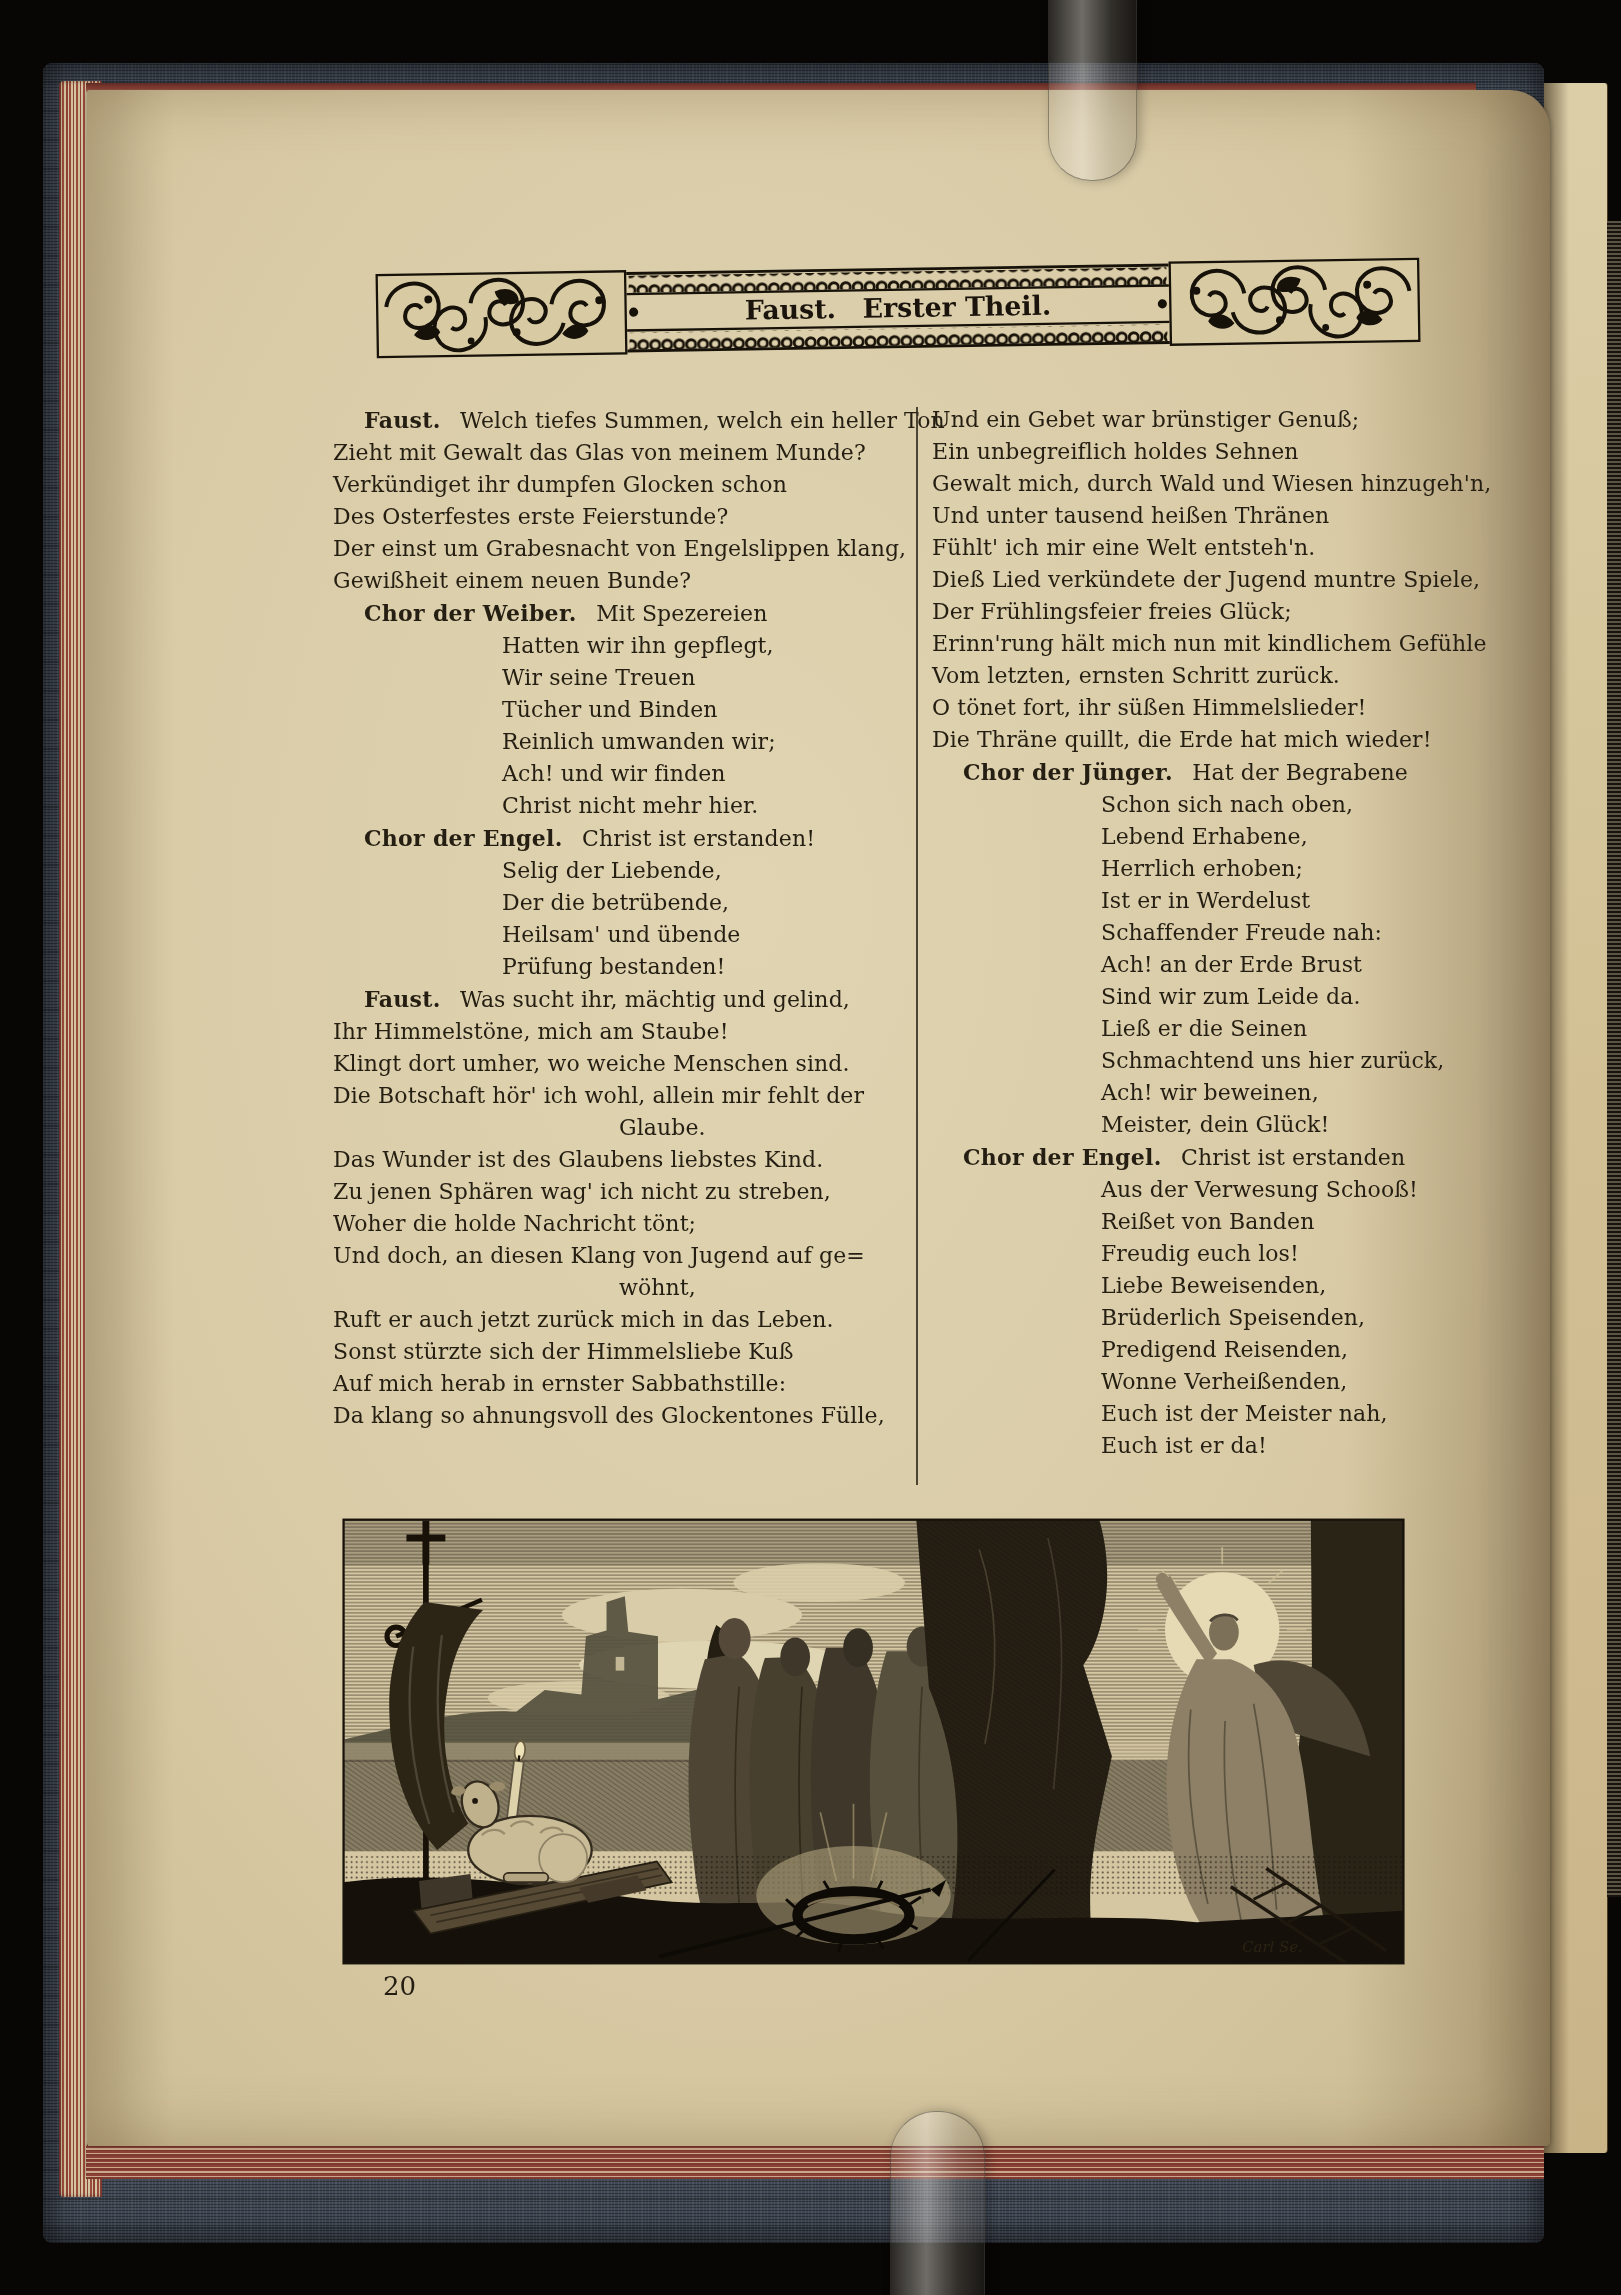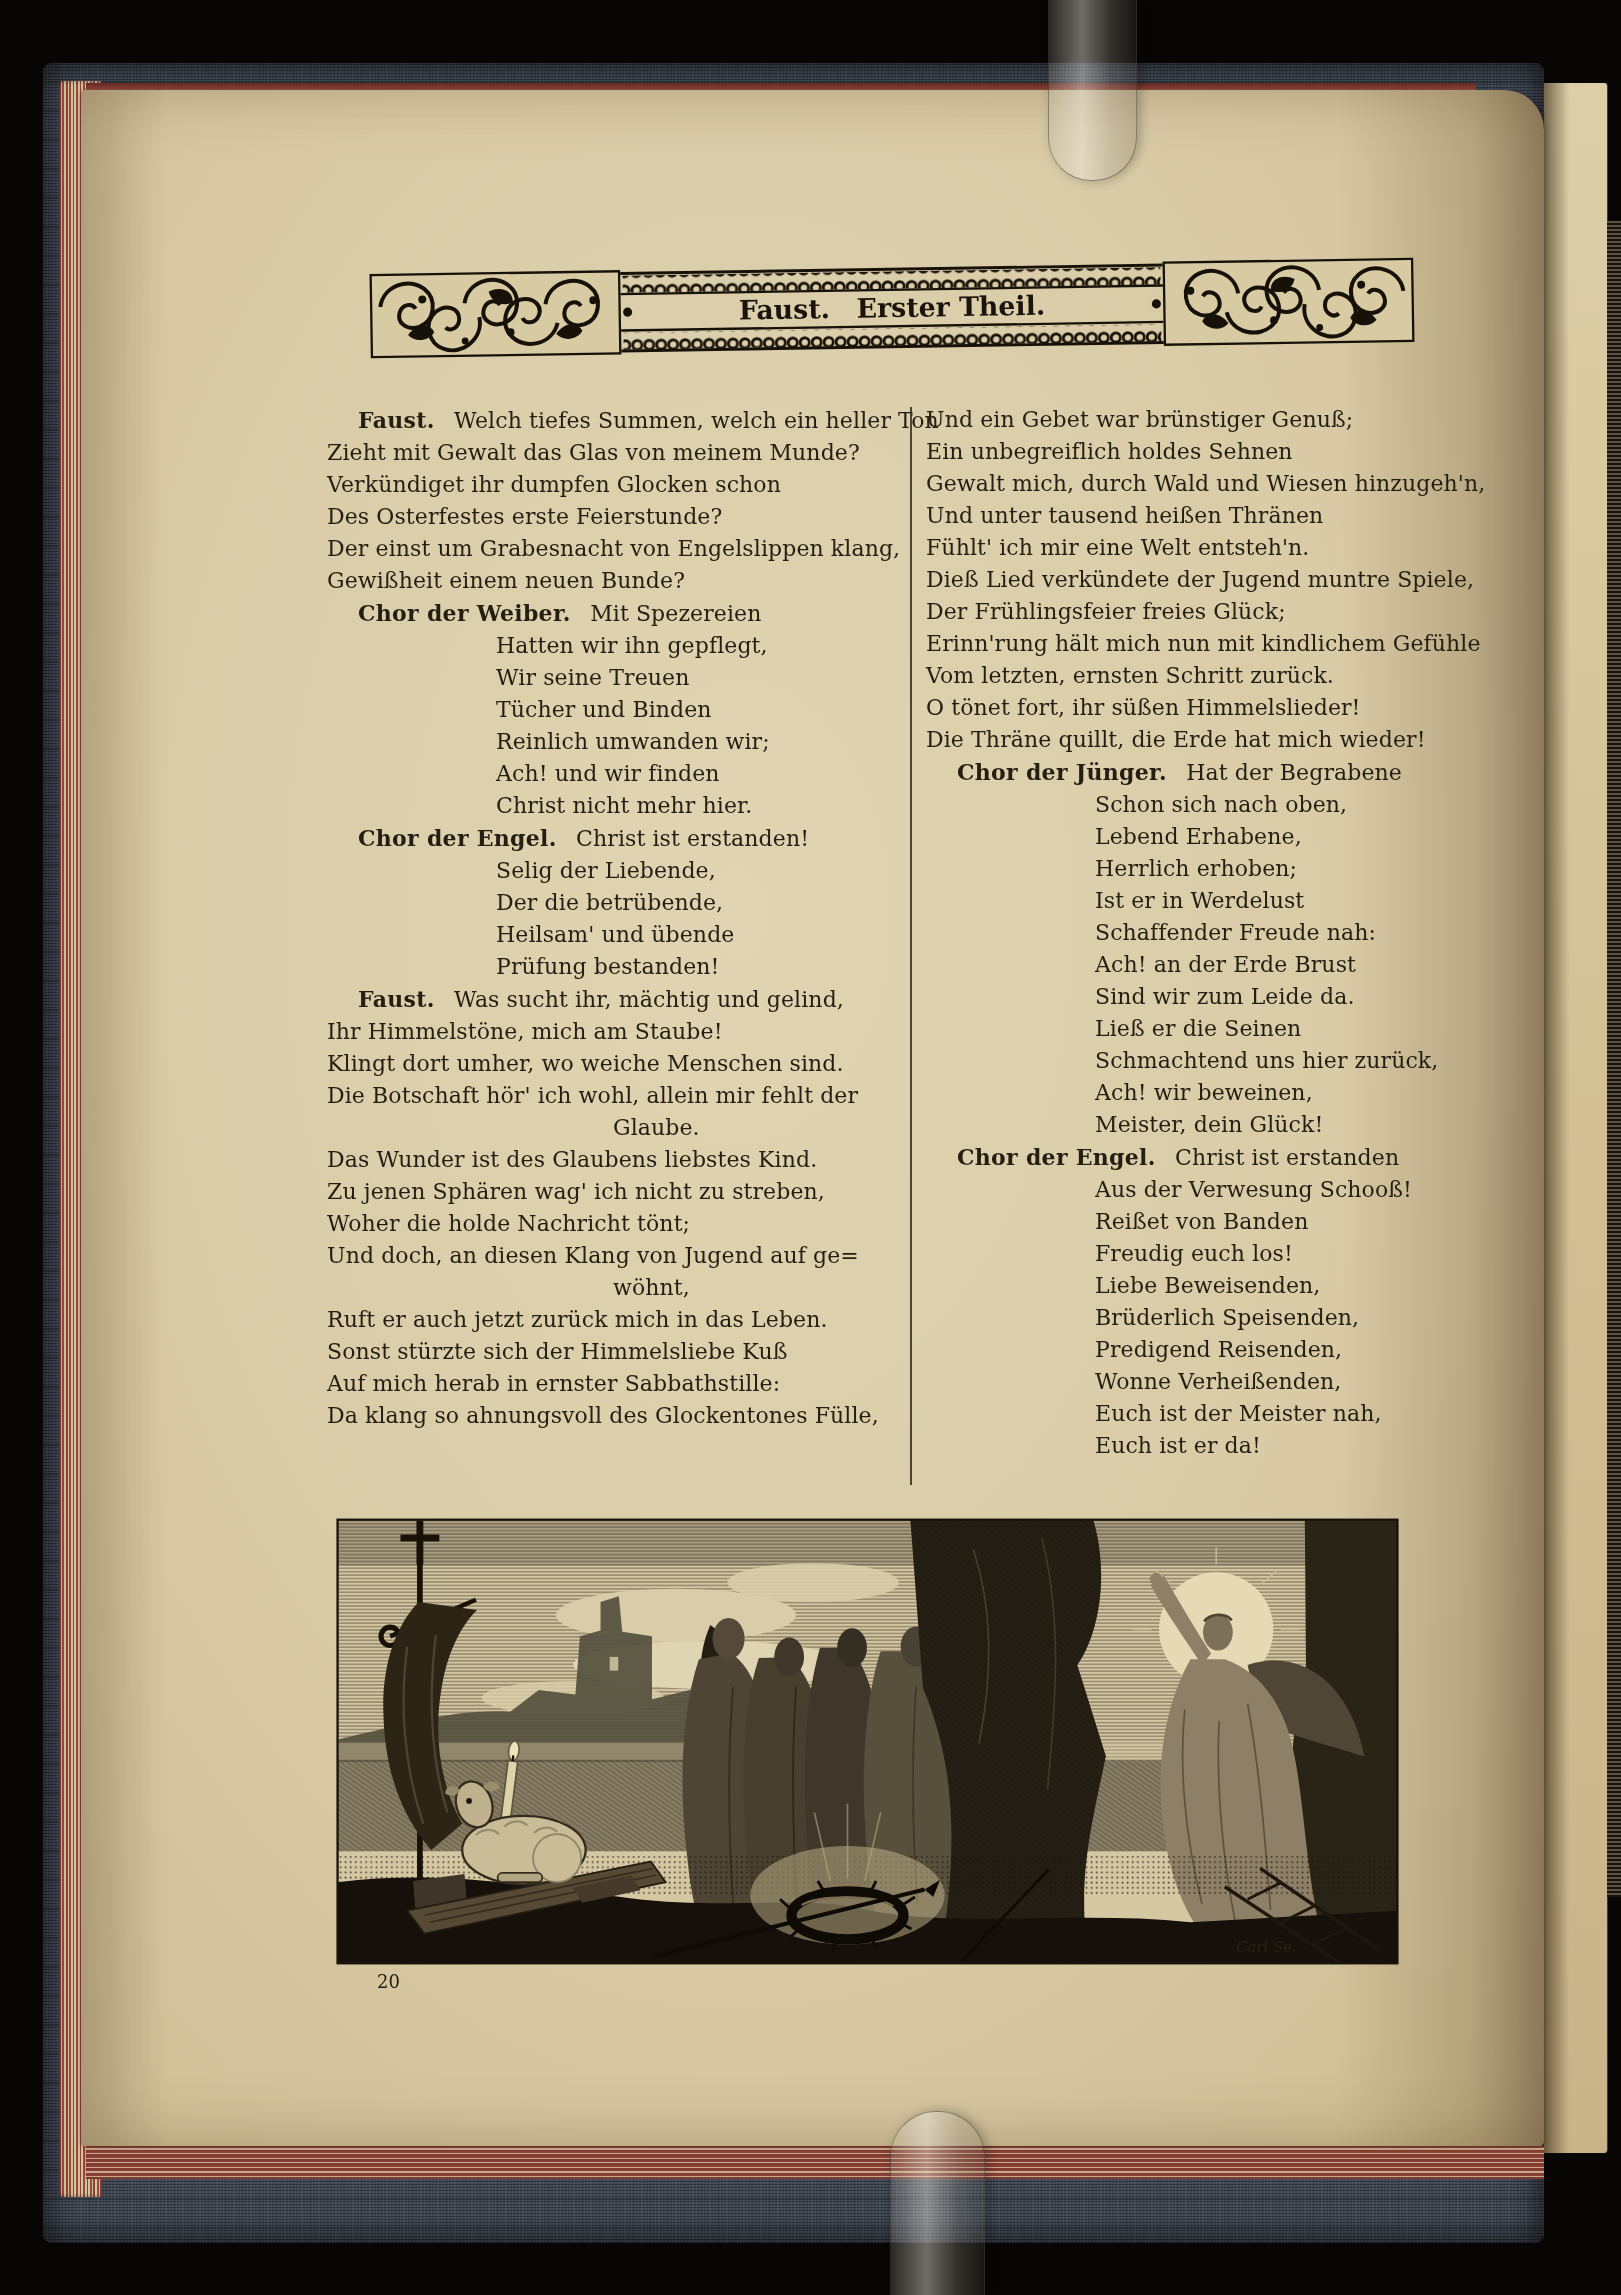--- a/index.html
+++ b/index.html
@@ -13,21 +13,21 @@
       #3a424e;
     box-shadow:0 0 34px rgba(0,0,0,.8) inset;}
   .edges-left{position:absolute;left:59px;top:81px;width:43px;height:2116px;border-radius:4.6px 0 0 4.6px;
     background:repeating-linear-gradient(90deg,#8d4136 0 1.7px,#d4c5a0 1.7px 3.4px,#9a4a3c 3.4px 5.1px,#cfc09a 5.1px 6.9px);
     box-shadow:1.1px 0 4.6px rgba(0,0,0,.4) inset;}
   .edges-top{position:absolute;left:86px;top:83px;width:1390px;height:9.1px;
     background:linear-gradient(180deg,#5c2b24,#8d4136 60%,#b08468);}
   .edges-bottom{position:absolute;left:86px;top:2146px;width:1458px;height:33px;
     background:repeating-linear-gradient(0deg,#7c3a30 0 1.7px,#caa98a 1.7px 2.9px,#8d4136 2.9px 4.6px);
     box-shadow:0 -1.7px 3.4px rgba(0,0,0,.3);}
-  .page{position:absolute;left:81px;top:90px;width:1463px;height:2056px;
+  .page{position:absolute;left:87px;top:90px;width:1463px;height:2056px;
     border-radius:3.4px 40px 4.6px 3.4px;color:#241d12;
     background:
       linear-gradient(90deg, rgba(80,60,30,.14) 0 2%, rgba(0,0,0,0) 6% 86%, rgba(90,65,30,.22) 95%, rgba(55,35,15,.38) 100%),
       radial-gradient(ellipse at 45% 40%, #e0d4b2 0%, #d9cba6 55%, #cbbb92 100%);
     box-shadow:0 0 63px rgba(95,70,35,.35) inset, 0 0 5.7px rgba(0,0,0,.35);}
   .sliver{position:absolute;left:1544px;top:83px;width:63px;height:2070px;
     background:linear-gradient(90deg, rgba(45,30,12,.6), rgba(45,30,12,0) 40%),
                linear-gradient(180deg,#dccfa8,#d2c094 50%,#c9b488);
     border-right:1.7px solid #4a3a22;border-radius:0 3.4px 3.4px 0;}
   .far-edge{position:absolute;left:1607px;top:221px;width:15px;height:1676px;
@@ -47,21 +47,21 @@
   .col{position:absolute;top:306px;font-size:22px;line-height:32px;white-space:nowrap;
        color:#251e12;letter-spacing:0.1px;}
   .col-left{left:246px;width:580px;}
   .col-right{left:845px;width:578px;}
   .line.speaker{text-indent:31px;}
   .line .speaker{font-weight:bold;margin-right:19.4px;letter-spacing:0.3px;}
   .line.chorus{padding-left:169px;}
   .line.cont{padding-left:286px;}
   .divider{position:absolute;left:829px;top:309px;width:1.7px;height:1078px;background:#332b1e;opacity:.85;}
   .illustration{position:absolute;left:252px;top:1425px;width:1069px;height:453px;}
-  .pagenum{position:absolute;left:296px;top:1881px;font-size:18px;color:#241d12;}
+  .pagenum{position:absolute;left:296px;top:1881px;font-size:26px;color:#241d12;}
   svg text{font-family:"DejaVu Serif",serif;}
 </style>
 </head>
 <body>
 
 <div id="scan">
   <div class="cover"></div>
   <div class="edges-left"></div>
   <div class="edges-top"></div>
   <div class="edges-bottom"></div>

